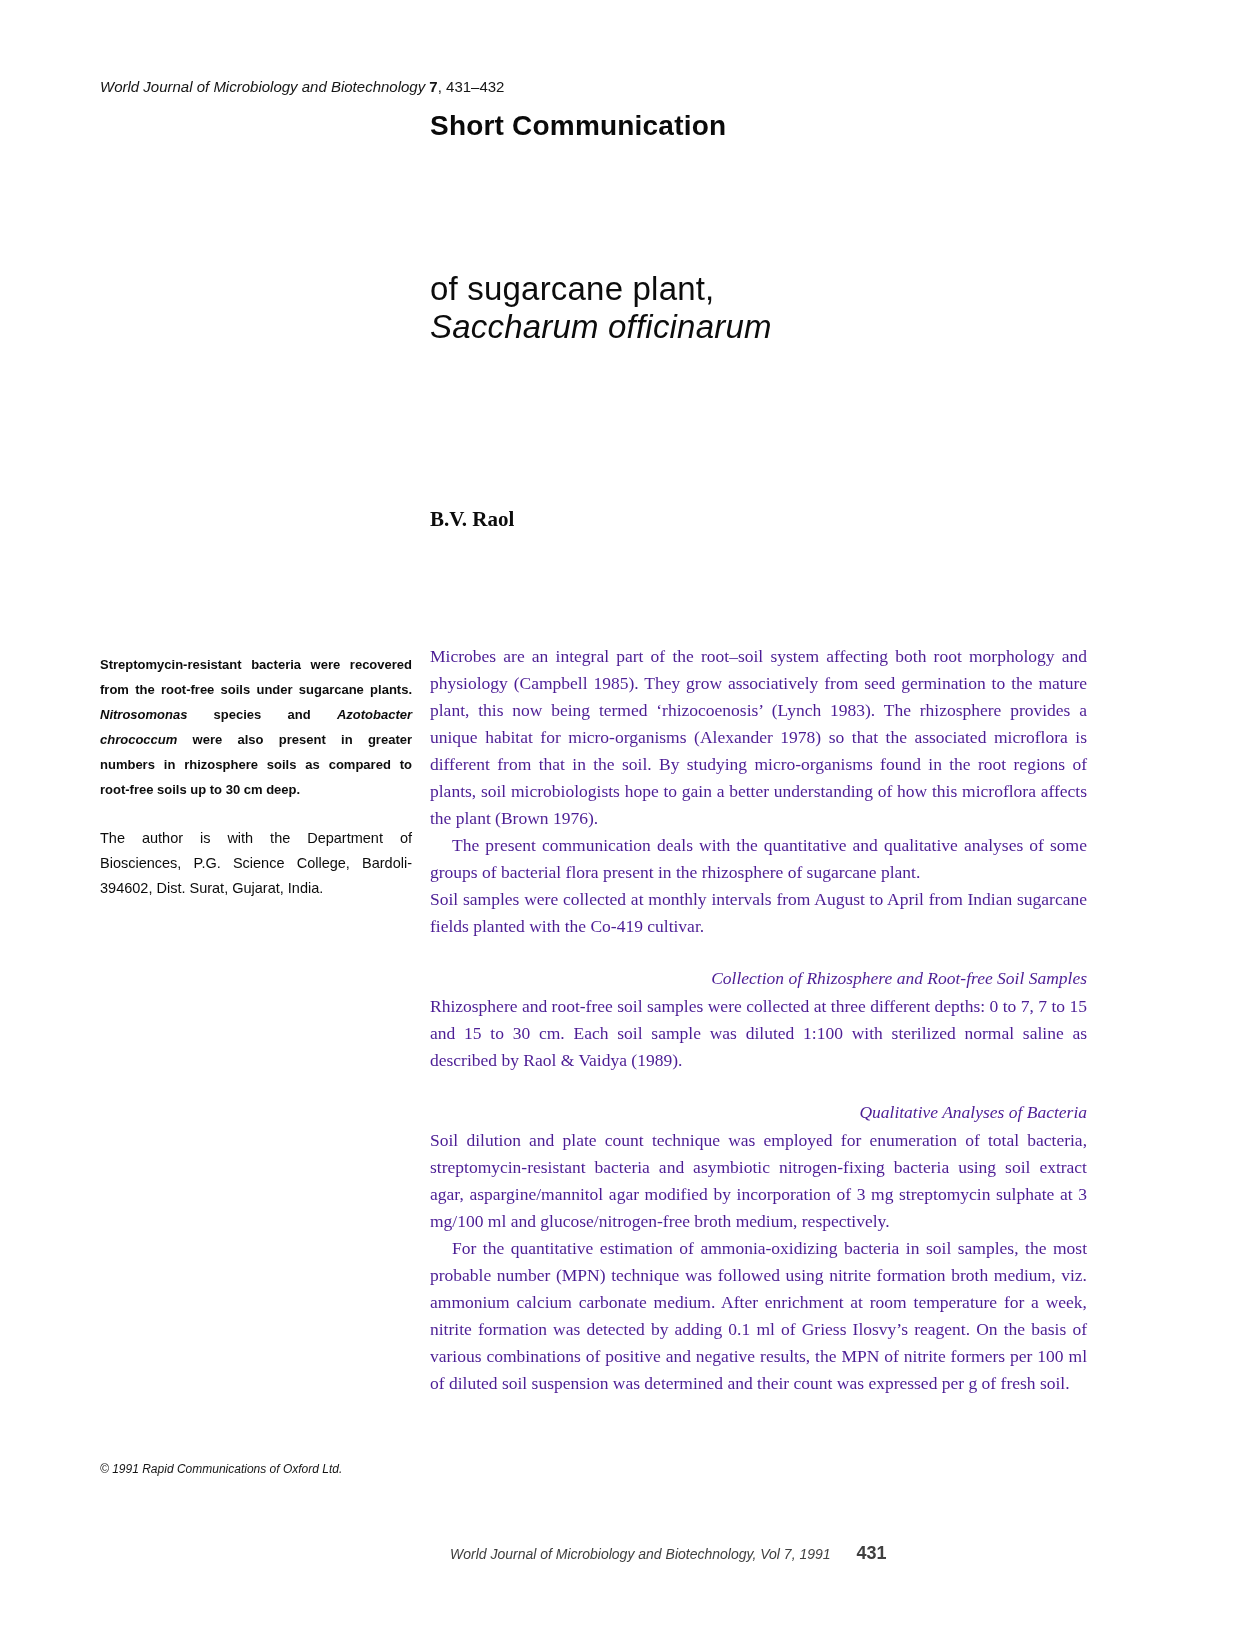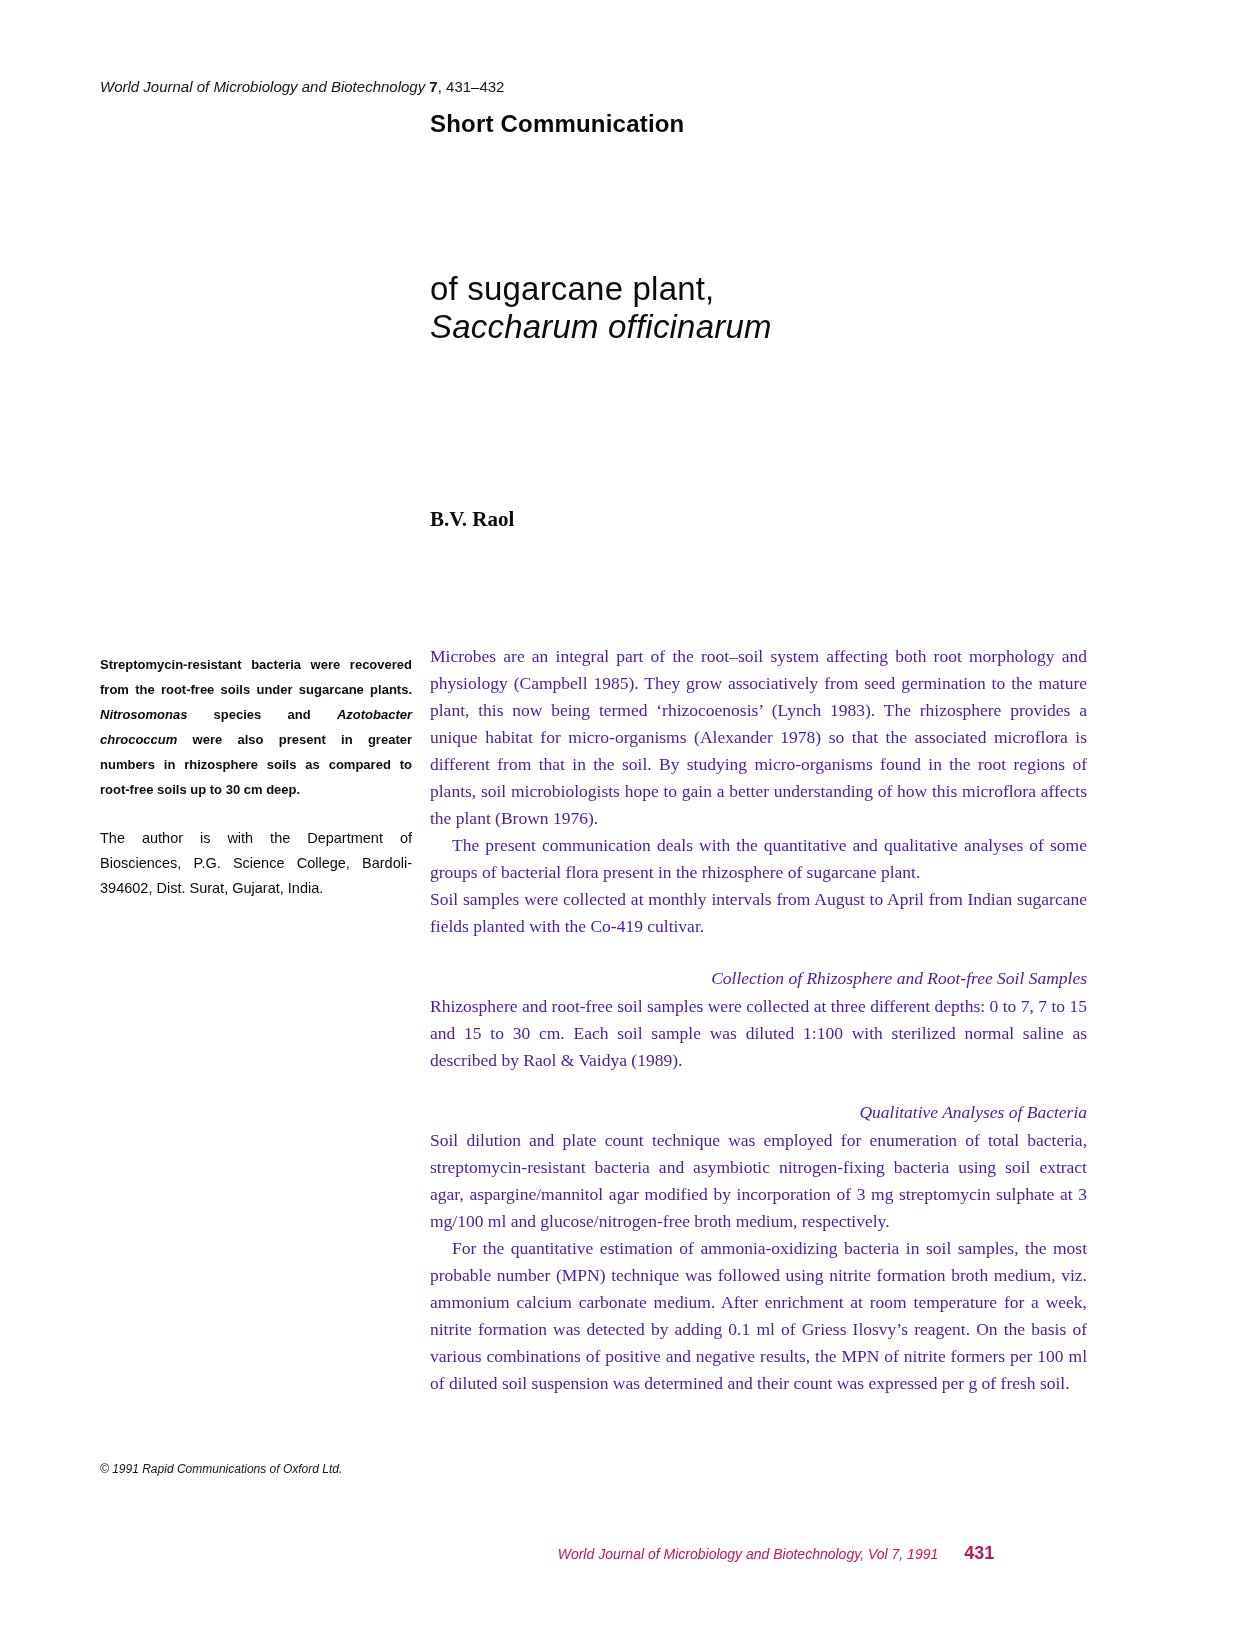--- a/index.html
+++ b/index.html
@@ -22,21 +22,21 @@
     color: #151515;
   }
   .journal-ref .jname { font-style: italic; }
   .journal-ref .jvol { font-weight: bold; font-style: normal; }
   .journal-ref .jpages { font-style: normal; }
   .comm-kind {
     position: absolute;
     left: 430px; top: 110px;
     font-family: "Liberation Sans", sans-serif;
     font-weight: bold;
-    font-size: 24px;
+    font-size: 28px;
     letter-spacing: 0.2px;
     color: #0a0a0a;
   }
   
   .title-block {
     position: absolute;
     left: 430px; top: 270px;
     font-family: "Liberation Sans", sans-serif;
     font-weight: 400;
     font-size: 33px;
@@ -106,26 +106,26 @@
   .subsection-heading {
     font-style: italic;
     font-size: 17.5px;
     margin-top: 25px;
     margin-bottom: 1px;
     text-align: right;
   }
   
   .footer-line {
     position: absolute;
-    left: 430px; top: 1543px;
+    left: 450px; top: 1543px;
     width: 692px;
-    text-align: center;
+    text-align: left;
     font-family: "Liberation Sans", sans-serif;
     font-size: 14px;
-    color: #be185d;
+    color: #404040;
     white-space: nowrap;
   }
   .footer-line .f-journal { font-style: italic; }
   .footer-line .f-page {
     font-style: normal;
     font-weight: bold;
     font-size: 18px;
     margin-left: 26px;
   }
 </style>

